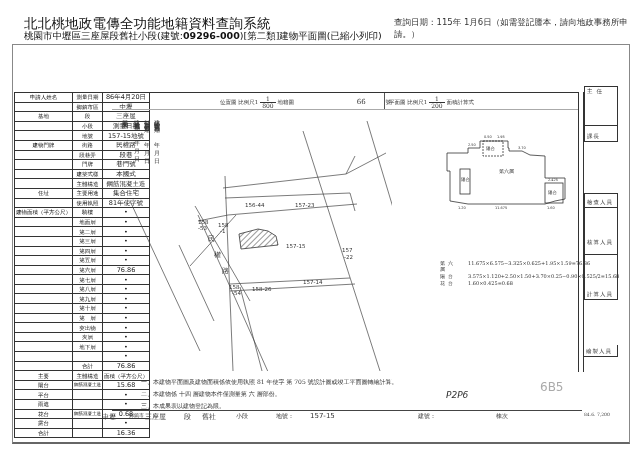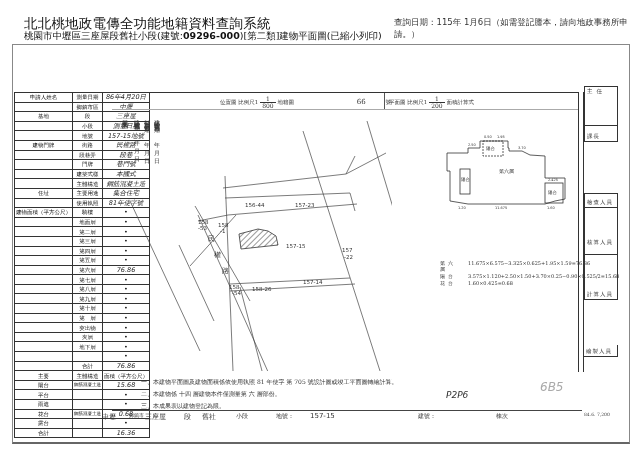--- a/index.html
+++ b/index.html
@@ -15,21 +15,21 @@
 
   .doc { position: absolute; left: 0; top: 0; width: 640px; height: 452px; font-family: "DejaVu Serif", "Liberation Serif", serif; }
 
   .doc-title { position: absolute; left: 155px; top: 72px; font-size: 14px; letter-spacing: 6px; font-weight: bold; color: #222; }
 
   
   .ltable { position: absolute; left: 14px; top: 92px; width: 98px; border-collapse: collapse; font-size: 5.5px; }
   .ltable td { border: 1px solid #333; height: 9.6px; padding: 0 1px; text-align: center; white-space: nowrap; overflow: hidden; line-height: 8px; }
   .ltable td.v { font-size: 5.5px; line-height: 6px; }
   .ltable td.val { font-size: 6.5px; }
-  .hand { font-family: "DejaVu Sans", sans-serif; font-style: italic; color: #222; }
+  .hand { font-family: "DejaVu Sans", sans-serif; color: #222; }
 
   
   .main-frame { position: absolute; left: 112px; top: 92px; width: 467px; height: 280px; border-top: 1px solid #333; border-right: 1px solid #333; }
   .scale-hdr { position: absolute; font-size: 5.5px; color: #333; }
   .frac { display: inline-block; text-align: center; vertical-align: middle; font-size: 6px; line-height: 6px; }
   .frac .num { display: block; border-bottom: 1px solid #333; padding: 0 6px; }
   .vcol { position: absolute; writing-mode: vertical-rl; font-size: 6px; letter-spacing: 1px; color: #333; }
 
   .notes { position: absolute; left: 141px; top: 376px; font-size: 6px; color: #333; line-height: 12px; }
   .bottom-line { position: absolute; left: 112px; top: 410px; width: 470px; border-top: 1px solid #444; }
@@ -38,21 +38,21 @@
 
   .calc { position: absolute; left: 440px; top: 259px; font-size: 5px; color: #333; line-height: 6px; }
   .calc .row { display: flex; gap: 8px; margin-bottom: 1px; }
   .calc .lbl { width: 20px; letter-spacing: 3px; }
 
   
   .rcol { position: absolute; left: 584px; width: 34px; border: 1px solid #333; font-size: 5.5px; color: #333; }
   .rcol .lab { position: absolute; bottom: 1px; left: 2px; letter-spacing: 1px; }
   .rcol .top { position: absolute; top: 1px; left: 2px; letter-spacing: 4px; }
 
-  .stamp { position: absolute; font-family: "DejaVu Sans", sans-serif; font-size: 11px; color: #aaa; font-style: italic; }
+  .stamp { position: absolute; font-family: "DejaVu Sans", sans-serif; font-size: 11px; color: #aaa; }
   .tiny { position: absolute; font-size: 4.5px; color: #444; }
 </style>
 </head>
 <body>
 
 <div class="sys-title">北北桃地政電傳全功能地籍資料查詢系統</div>
 <div class="query-date">查詢日期：115年 1月6日（如需登記謄本，請向地政事務所申請。）</div>
 <div class="sub-title">
   <span>桃園市中壢區三座屋段舊社小段(建號:</span><b>09296-000</b><span>)[第二類]建物平面圖(已縮小列印)</span>
 </div>

